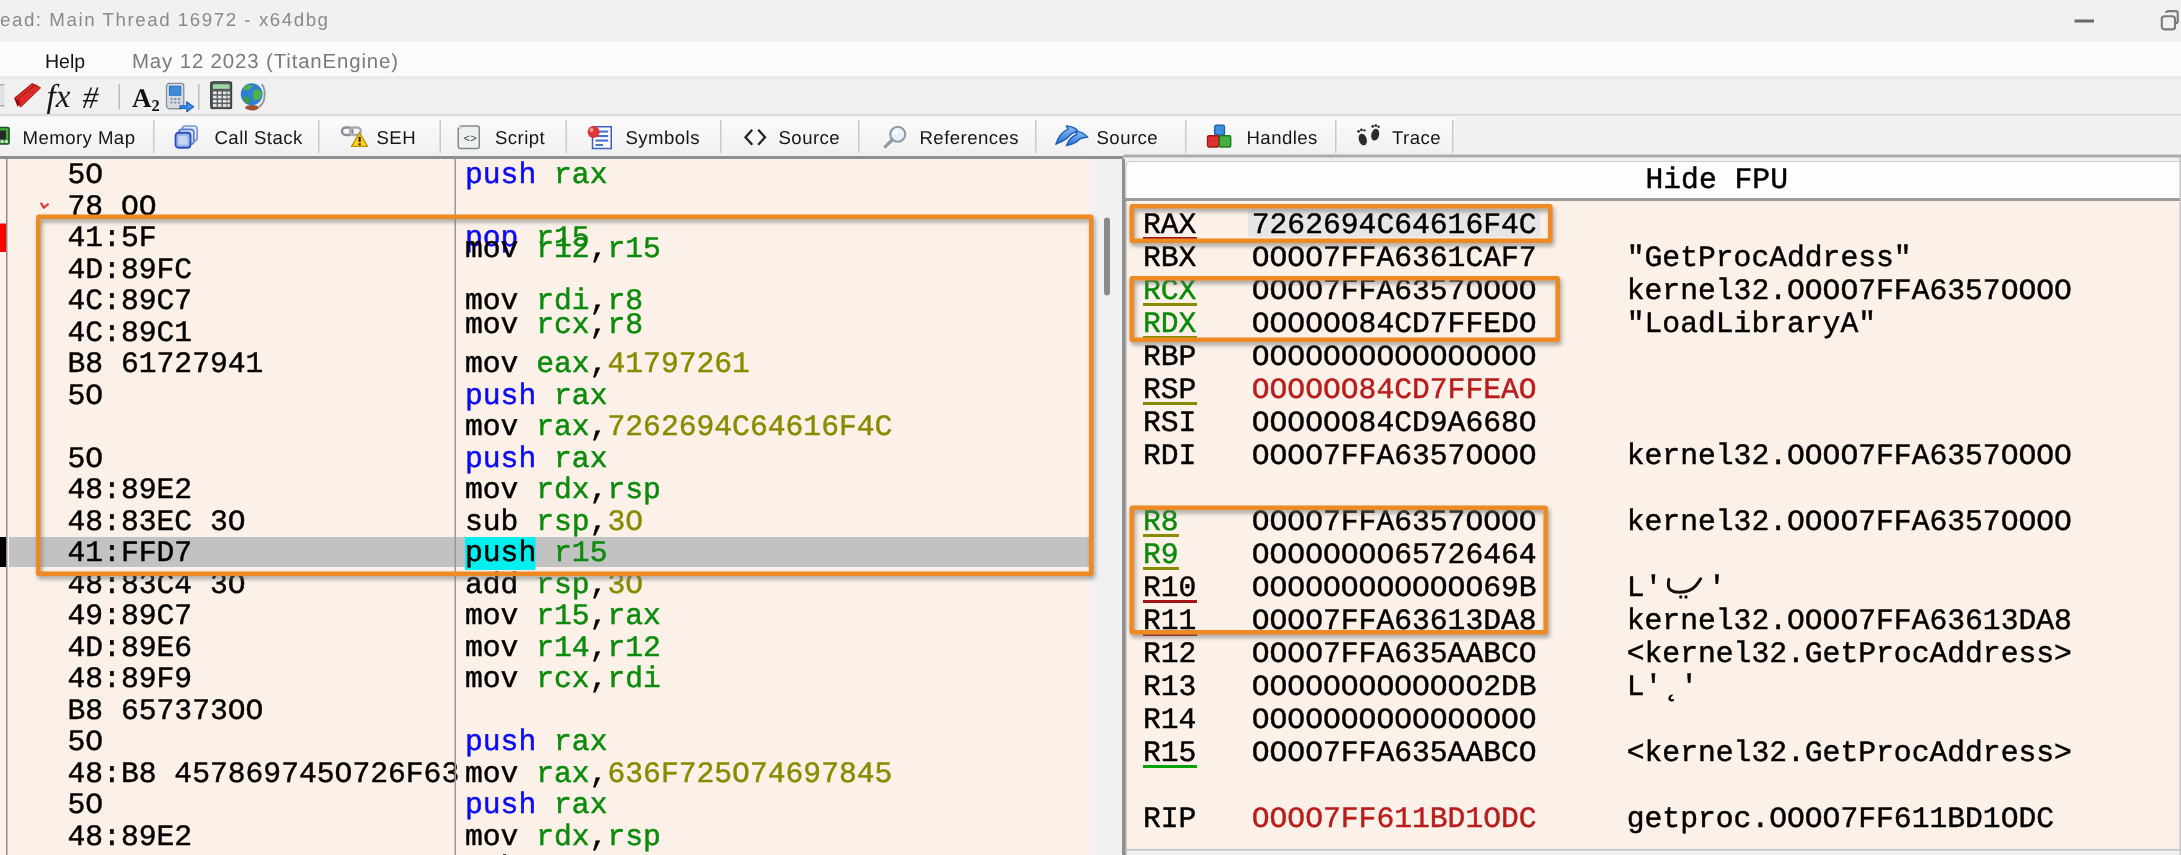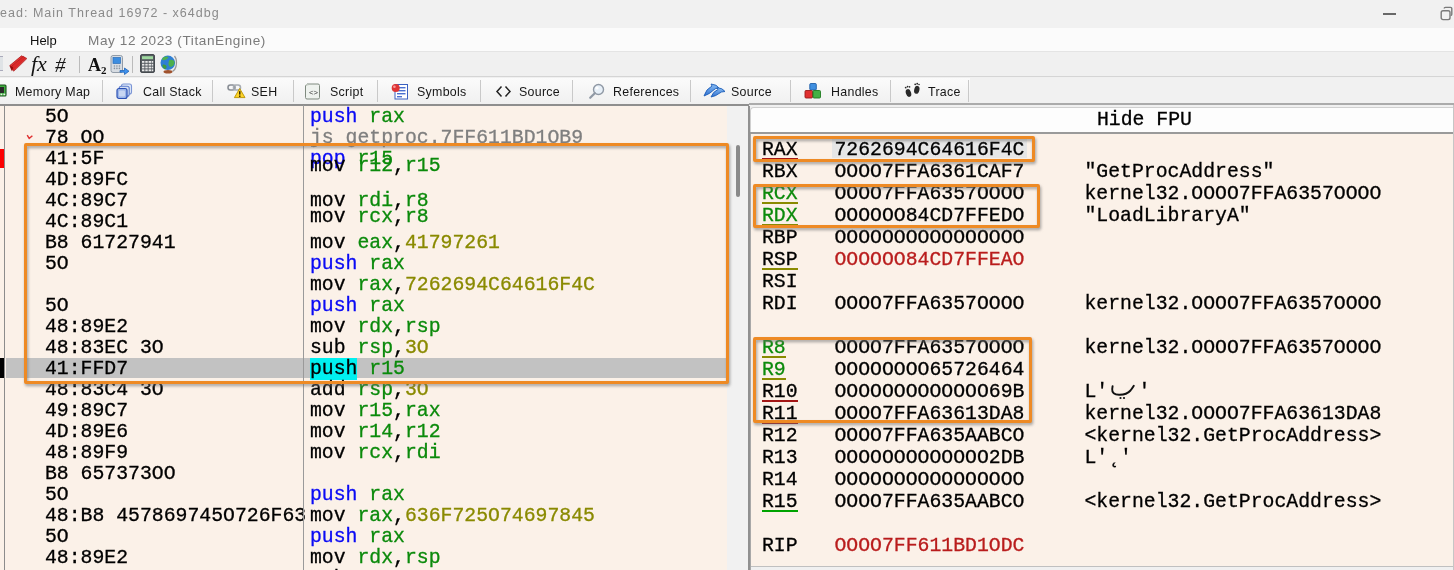--- a/index.html
+++ b/index.html
@@ -189,21 +189,20 @@
       <path d="M1.2 2.2 L3.2 5.4 L6.4 2.8" fill="none" stroke="#e03030" stroke-width="1.4"></path>
     </svg>
 
 <div style="position:absolute;left:4.4px;top:105px;width:1.1px;height:465px;background:#8c8c8c;z-index:5"></div>
 <div style="position:absolute;left:303.2px;top:105px;width:1.2px;height:465px;background:#9a9a9a;z-index:5"></div>
 <div style="position:absolute;left:0;top:105px;width:727px;height:465px;overflow:hidden">
 <div style="position:relative;left:0;top:-105px;width:727px;height:570px">
 <div class="m by" style="top:107.0px">5O</div>
 <div class="m mn" style="top:107.0px"><i class="b">push</i><i class="g"> rax</i></div>
 <div class="m by" style="top:128.0px">78 OO</div>
-<div class="m mn" style="top:128.0px"><i class="gray">js getproc.7FF611BD1OB9</i></div>
 <div class="m by" style="top:149.0px">41:5F</div>
 <div class="m mn" style="top:149.0px"><i class="b">pop</i><i class="g"> r15</i></div>
 <div class="m by" style="top:170.0px">4D:89FC</div>
 <div class="m mn" style="top:156px">mov <i class="g">r12</i>,<i class="g">r15</i></div>
 <div class="m by" style="top:191.0px">4C:89C7</div>
 <div class="m mn" style="top:191.0px">mov <i class="g">rdi</i>,<i class="g">r8</i></div>
 <div class="m by" style="top:212.0px">4C:89C1</div>
 <div class="m mn" style="top:207px">mov <i class="g">rcx</i>,<i class="g">r8</i></div>
 <div class="m by" style="top:233.0px">B8 61727941</div>
 <div class="m mn" style="top:233.0px">mov <i class="g">eax</i>,<i class="o">41797261</i></div>
@@ -264,20 +263,21 @@
 <div class="m rg" style="left:762.0px;top:206.0px"><i class="g">RDX</i></div>
 <div class="ul" style="left:762.0px;top:223.5px;width:35.6px;background:#8a8a00"></div>
 <div class="m rg" style="left:834.5px;top:206.0px">OOOOOO84CD7FFEDO</div>
 <div class="m rg" style="left:1084.5px;top:206.0px">"LoadLibraryA"</div>
 <div class="m rg" style="left:762.0px;top:228.0px">RBP</div>
 <div class="m rg" style="left:834.5px;top:228.0px">OOOOOOOOOOOOOOOO</div>
 <div class="m rg" style="left:762.0px;top:250.0px">RSP</div>
 <div class="ul" style="left:762.0px;top:267.5px;width:35.6px;background:#8a8a00"></div>
 <div class="m rg" style="left:834.5px;top:250.0px"><i class="r">OOOOOO84CD7FFEAO</i></div>
 <div class="m rg" style="left:762.0px;top:272.0px">RSI</div>
+<div class="m rg" style="left:834.5px;top:272.0px">OOOOOO84CD9A668O</div>
 <div class="m rg" style="left:762.0px;top:294.0px">RDI</div>
 <div class="m rg" style="left:834.5px;top:294.0px">OOOO7FFA6357OOOO</div>
 <div class="m rg" style="left:1084.5px;top:294.0px">kernel32.OOOO7FFA6357OOOO</div>
 <div class="m rg" style="left:762.0px;top:338.0px"><i class="g">R8</i></div>
 <div class="ul" style="left:762.0px;top:355.5px;width:23.8px;background:#8a8a00"></div>
 <div class="m rg" style="left:834.5px;top:338.0px">OOOO7FFA6357OOOO</div>
 <div class="m rg" style="left:1084.5px;top:338.0px">kernel32.OOOO7FFA6357OOOO</div>
 <div class="m rg" style="left:762.0px;top:360.0px"><i class="g">R9</i></div>
 <div class="ul" style="left:762.0px;top:377.5px;width:23.8px;background:#8a8a00"></div>
 <div class="m rg" style="left:834.5px;top:360.0px">OOOOOOOO65726464</div>
@@ -302,20 +302,21 @@
 <div class="m rg" style="left:834.5px;top:448.0px">OOOOOOOOOOOOO2DB</div>
 <div class="m rg" style="left:1084.5px;top:448.0px">L'˛'</div>
 <div class="m rg" style="left:762.0px;top:470.0px">R14</div>
 <div class="m rg" style="left:834.5px;top:470.0px">OOOOOOOOOOOOOOOO</div>
 <div class="m rg" style="left:762.0px;top:492.0px">R15</div>
 <div class="ul" style="left:762.0px;top:509.5px;width:35.6px;background:#00a300"></div>
 <div class="m rg" style="left:834.5px;top:492.0px">OOOO7FFA635AABCO</div>
 <div class="m rg" style="left:1084.5px;top:492.0px">&lt;kernel32.GetProcAddress&gt;</div>
 <div class="m rg" style="left:762.0px;top:536.0px">RIP</div>
 <div class="m rg" style="left:834.5px;top:536.0px"><i class="r">OOOO7FF611BD1ODC</i></div>
+<div class="m rg" style="left:1084.5px;top:536.0px">getproc.OOOO7FF611BD1ODC</div>
 
 <div style="position:absolute;left:1452.8px;top:105px;width:1.2px;height:465px;background:#c6c6c6;z-index:40"></div>
 
 <div class="obox" style="left:24px;top:143px;width:705px;height:241px"></div>
 <div class="obox" style="left:753px;top:136px;width:282px;height:26px"></div>
 <div class="obox" style="left:753px;top:184px;width:287px;height:44px"></div>
 <div class="obox" style="left:753px;top:337px;width:279px;height:86px"></div>
 
 </div>
 </body></html>

